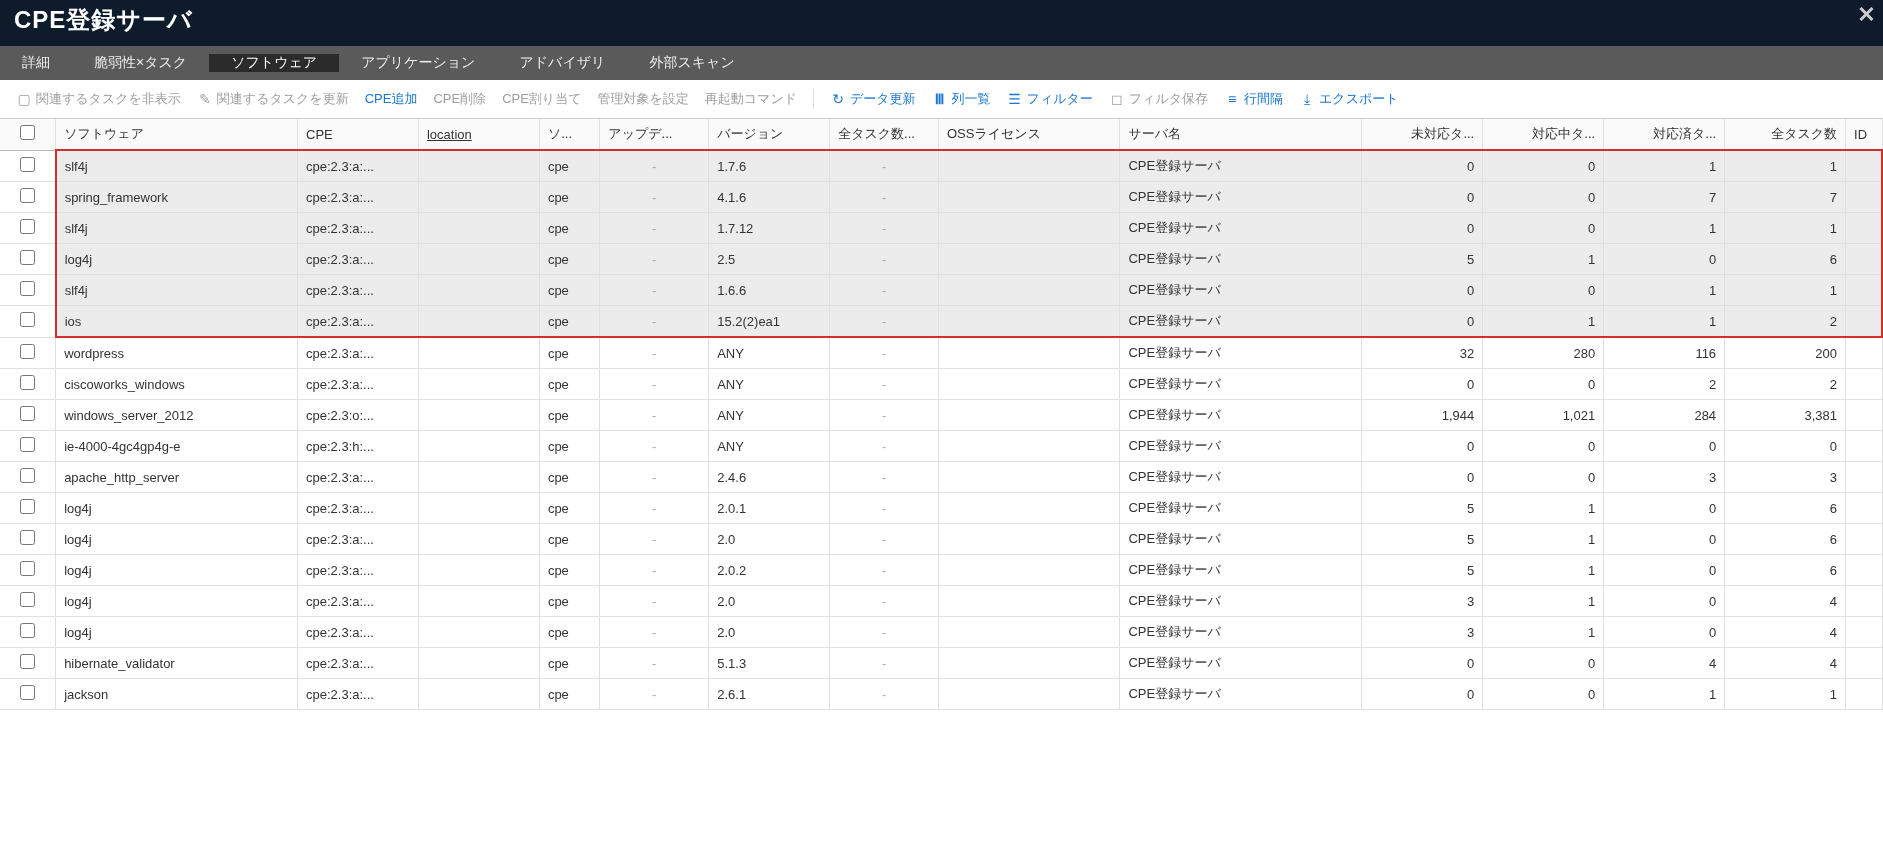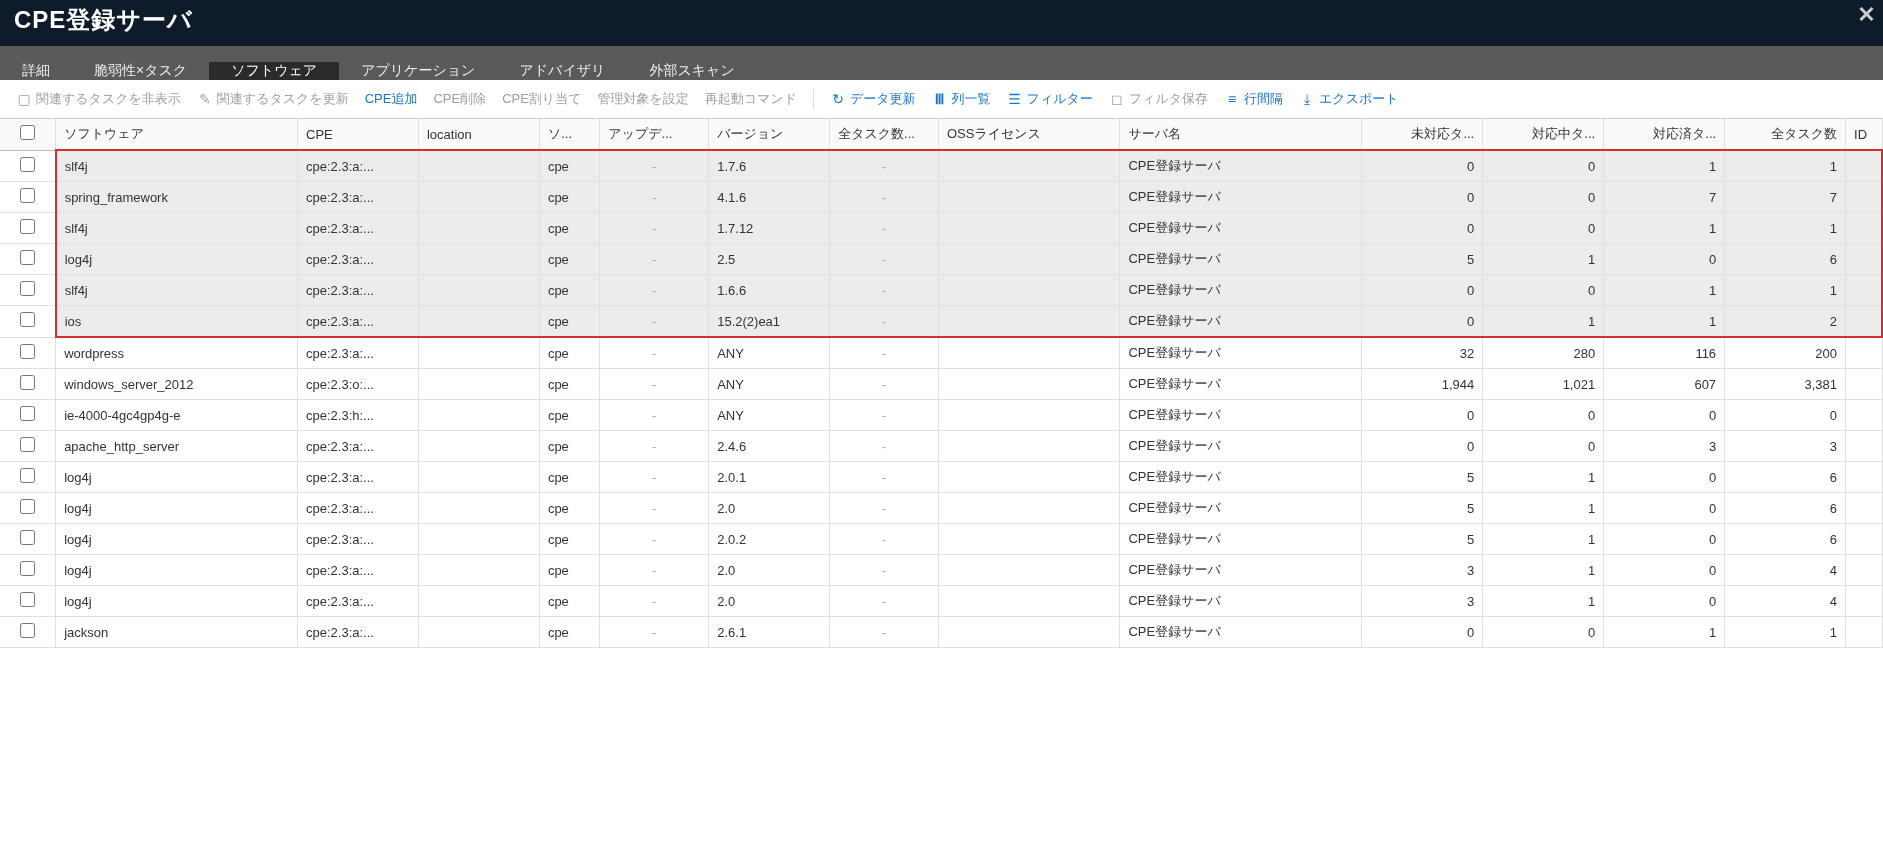--- a/index.html
+++ b/index.html
@@ -1,35 +1,35 @@
 <!DOCTYPE html>
 <html><head>
 <meta charset="utf-8">
 <style>
 * { box-sizing: border-box; margin: 0; padding: 0; }
 body { font-family: "Hiragino Kaku Gothic ProN", "メイリオ", Meiryo, sans-serif; font-size: 13px; color: #333; background: #fff; overflow-x: auto; }
 .title-bar { background: #0d1b2a; color: #fff; padding: 4px 14px 10px; font-size: 24px; font-weight: bold; position: relative; letter-spacing: 1px; }
 .title-bar .close { position: absolute; right: 4px; top: 2px; font-size: 22px; cursor: pointer; color: #ccc; width: 24px; text-align: center; }
-.tabs { background: #5a5a5a; display: flex; align-items: flex-end; height: 34px; }
+.tabs { background: #5a5a5a; display: flex; align-items: center; height: 34px; }
 .tab { color: #eee; padding: 0 22px; display: flex; align-items: center; cursor: pointer; font-size: 14px; }
 .tab.active { background: #2b2b2b; color: #fff; }
 .toolbar { display: flex; align-items: center; padding: 6px 10px; border-bottom: 1px solid #ccc; gap: 4px; flex-wrap: nowrap; }
 .tool { display: inline-flex; align-items: center; gap: 4px; padding: 4px 6px; font-size: 13px; white-space: nowrap; cursor: pointer; }
 .tool.grey { color: #9e9e9e; }
 .tool.blue { color: #1976d2; }
 .tool .icon { width: 16px; height: 16px; display: inline-flex; align-items: center; justify-content: center; font-size: 14px; }
 .divider { width: 1px; height: 20px; background: #ddd; margin: 0 6px; }
 .table-wrap { overflow-x: auto; }
 table { border-collapse: collapse; width: 100%; min-width: 1560px; table-layout: fixed; }
 th, td { border-right: 1px solid #e0e0e0; border-bottom: 1px solid #e0e0e0; padding: 6px 8px; text-align: left; overflow: hidden; text-overflow: ellipsis; white-space: nowrap; font-size: 13px; height: 28px; }
 th { background: #fafafa; font-weight: normal; color: #333; border-bottom: 1px solid #bbb; }
 .col-chk { width: 46px; text-align: center; }
 .col-sw { width: 200px; }
 .col-cpe { width: 100px; }
-.col-loc { width: 100px; }
+.col-loc { width: 100px; text-decoration: underline; }
 .col-src { width: 50px; }
 .col-upd { width: 90px; }
 .col-ver { width: 100px; }
 .col-lat { width: 90px; }
 .col-oss { width: 150px; }
 .col-srv { width: 200px; }
 .col-num { width: 100px; text-align: right; }
 .col-id { width: 30px; }
 td.num { text-align: right; }
 td.dash { color: #aaa; text-align: center; }
@@ -243,32 +243,49 @@
           <td></td>
           <td>CPE登録サーバ</td>
           <td class="num">32</td>
           <td class="num">280</td>
           <td class="num">116</td>
           <td class="num">200</td>
           <td></td>
         </tr>
         <tr>
           <td class="col-chk"><input type="checkbox" style=""></td>
+          <td>ciscoworks_windows</td>
+          <td>cpe:2.3:a:...</td>
+          <td></td>
+          <td>cpe</td>
+          <td class="dash">-</td>
+          <td>ANY</td>
+          <td class="dash">-</td>
+          <td></td>
+          <td>CPE登録サーバ</td>
+          <td class="num">0</td>
+          <td class="num">0</td>
+          <td class="num">2</td>
+          <td class="num">2</td>
+          <td></td>
+        </tr>
+        <tr>
+          <td class="col-chk"><input type="checkbox" style=""></td>
           <td>windows_server_2012</td>
           <td>cpe:2.3:o:...</td>
           <td></td>
           <td>cpe</td>
           <td class="dash">-</td>
           <td>ANY</td>
           <td class="dash">-</td>
           <td></td>
           <td>CPE登録サーバ</td>
           <td class="num">1,944</td>
           <td class="num">1,021</td>
-          <td class="num">607</td>
+          <td class="num">284</td>
           <td class="num">3,381</td>
           <td></td>
         </tr>
         <tr>
           <td class="col-chk"><input type="checkbox" style=""></td>
           <td>ie-4000-4gc4gp4g-e</td>
           <td>cpe:2.3:h:...</td>
           <td></td>
           <td>cpe</td>
           <td class="dash">-</td>
@@ -374,20 +391,37 @@
           <td></td>
           <td>cpe</td>
           <td class="dash">-</td>
           <td>2.0</td>
           <td class="dash">-</td>
           <td></td>
           <td>CPE登録サーバ</td>
           <td class="num">3</td>
           <td class="num">1</td>
           <td class="num">0</td>
+          <td class="num">4</td>
+          <td></td>
+        </tr>
+        <tr>
+          <td class="col-chk"><input type="checkbox" style=""></td>
+          <td>hibernate_validator</td>
+          <td>cpe:2.3:a:...</td>
+          <td></td>
+          <td>cpe</td>
+          <td class="dash">-</td>
+          <td>5.1.3</td>
+          <td class="dash">-</td>
+          <td></td>
+          <td>CPE登録サーバ</td>
+          <td class="num">0</td>
+          <td class="num">0</td>
+          <td class="num">4</td>
           <td class="num">4</td>
           <td></td>
         </tr>
         <tr>
           <td class="col-chk"><input type="checkbox" style=""></td>
           <td>jackson</td>
           <td>cpe:2.3:a:...</td>
           <td></td>
           <td>cpe</td>
           <td class="dash">-</td>

